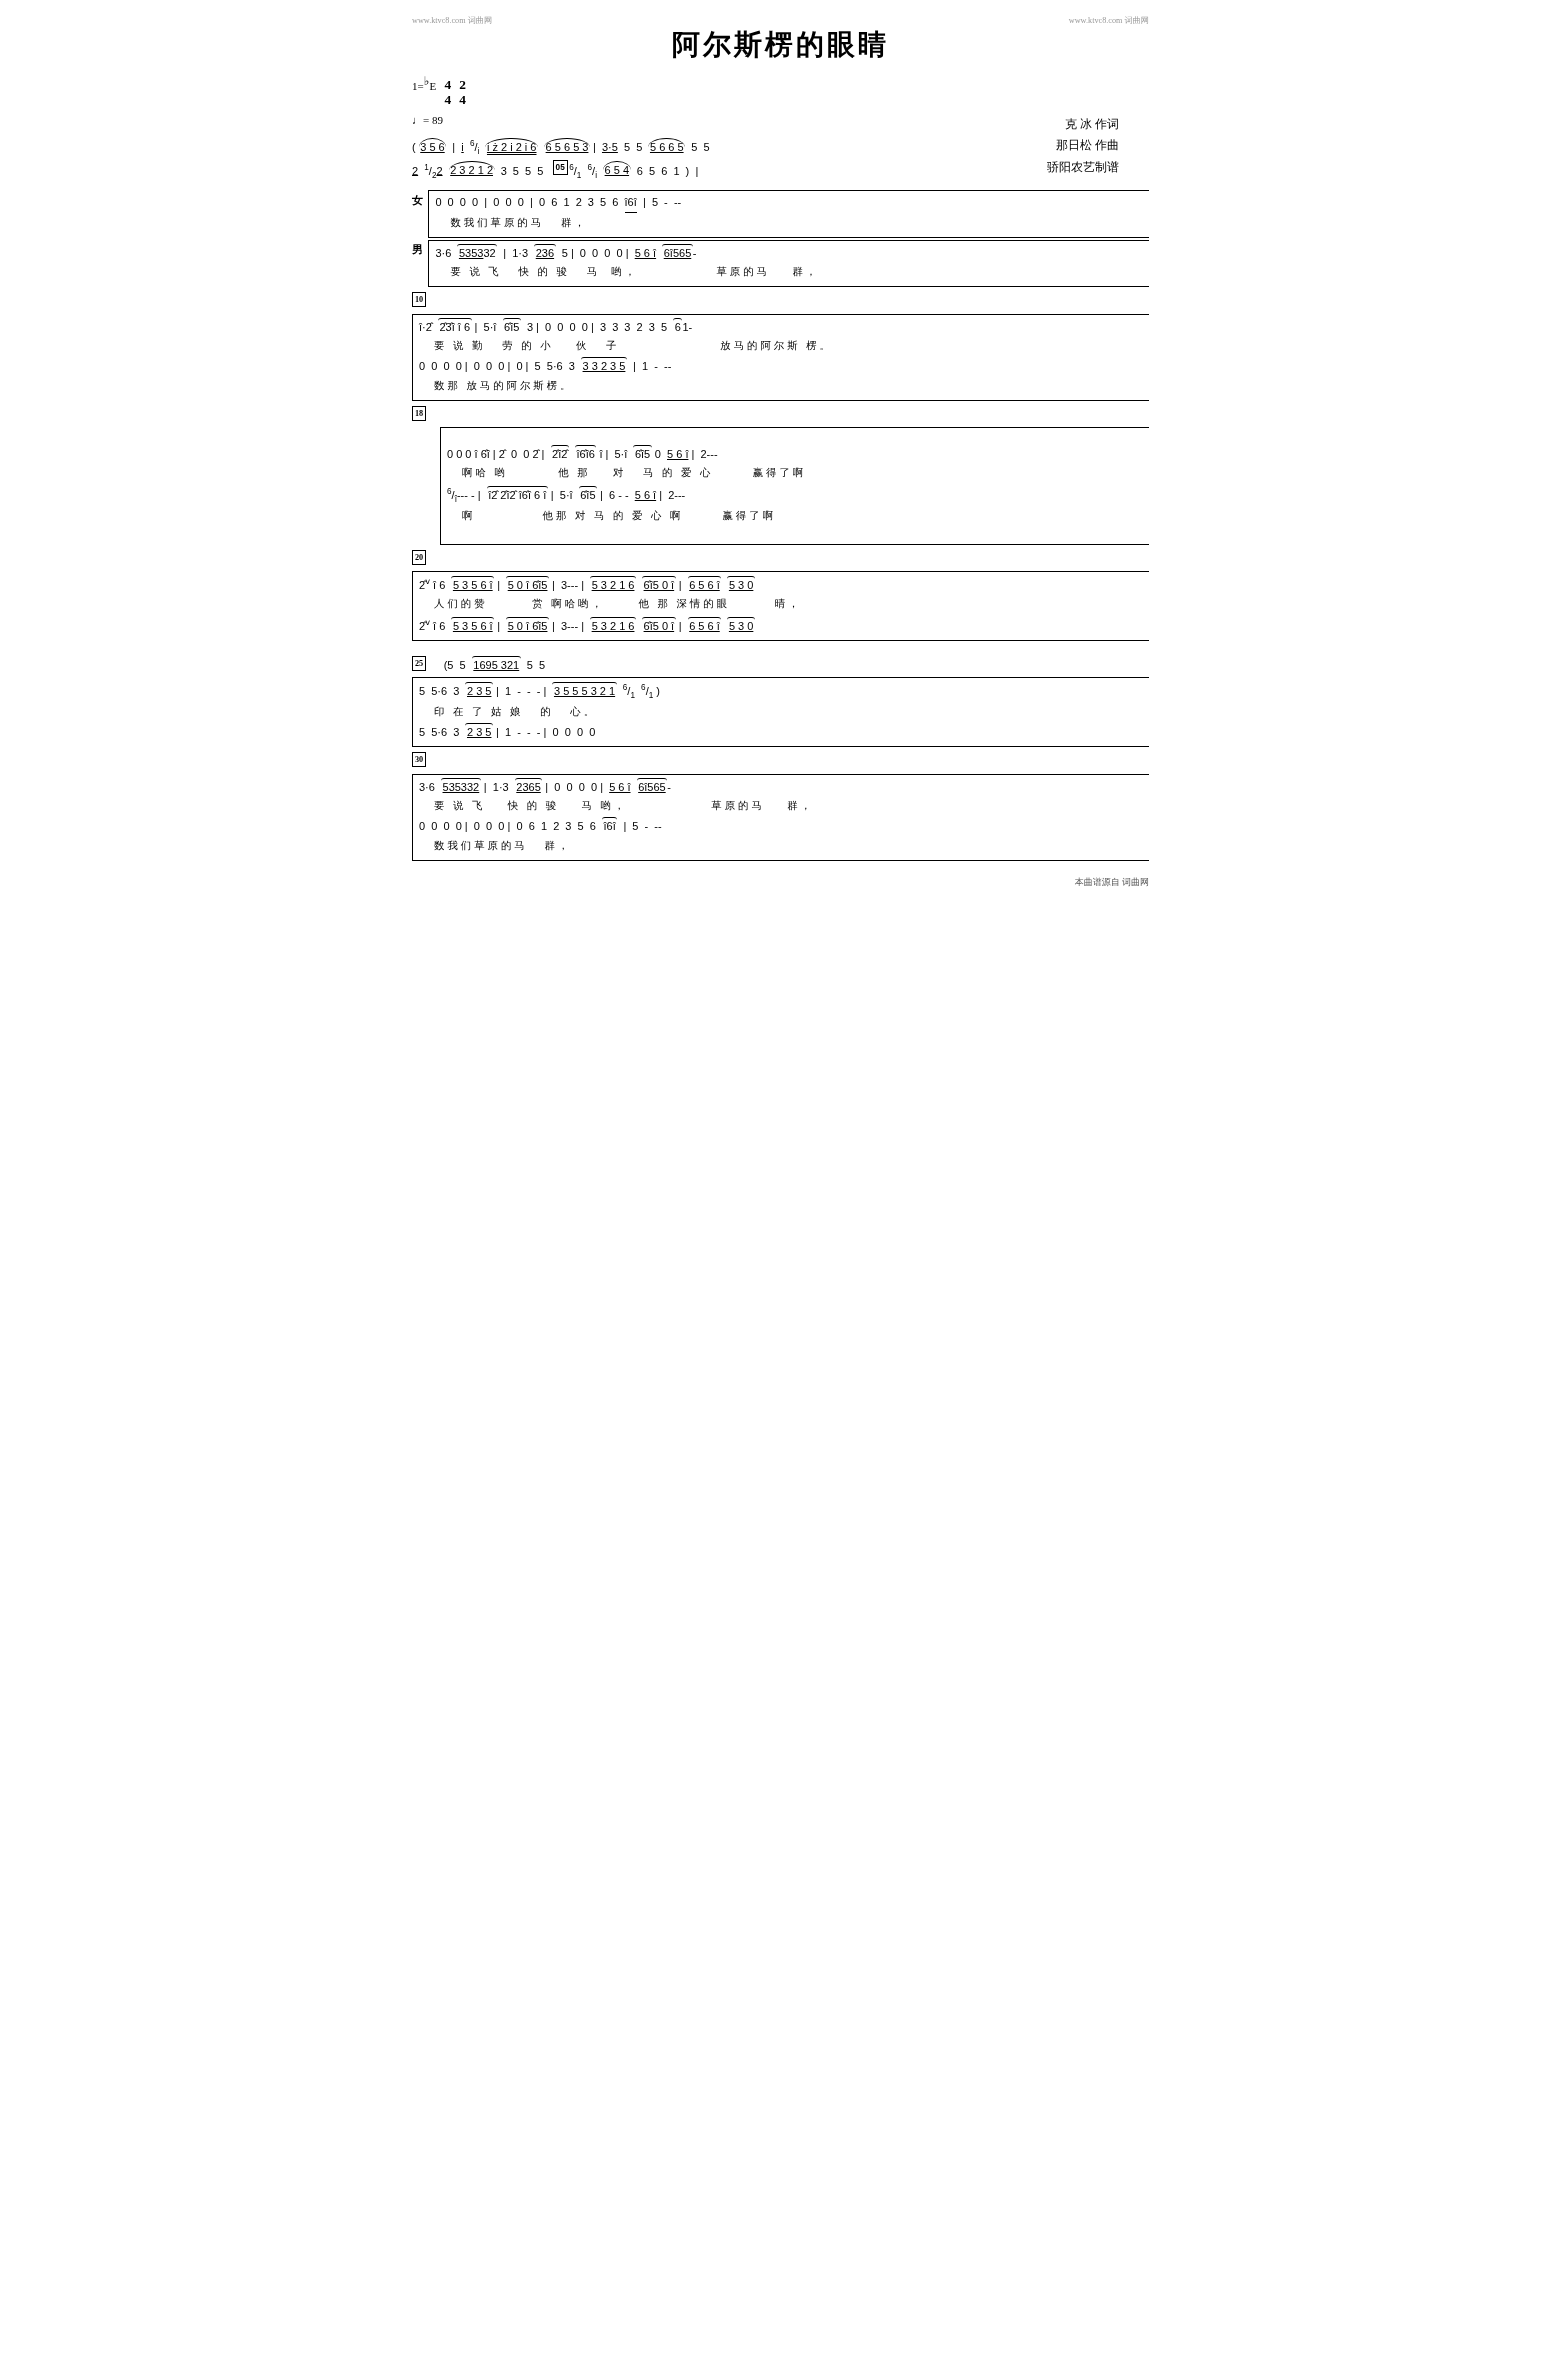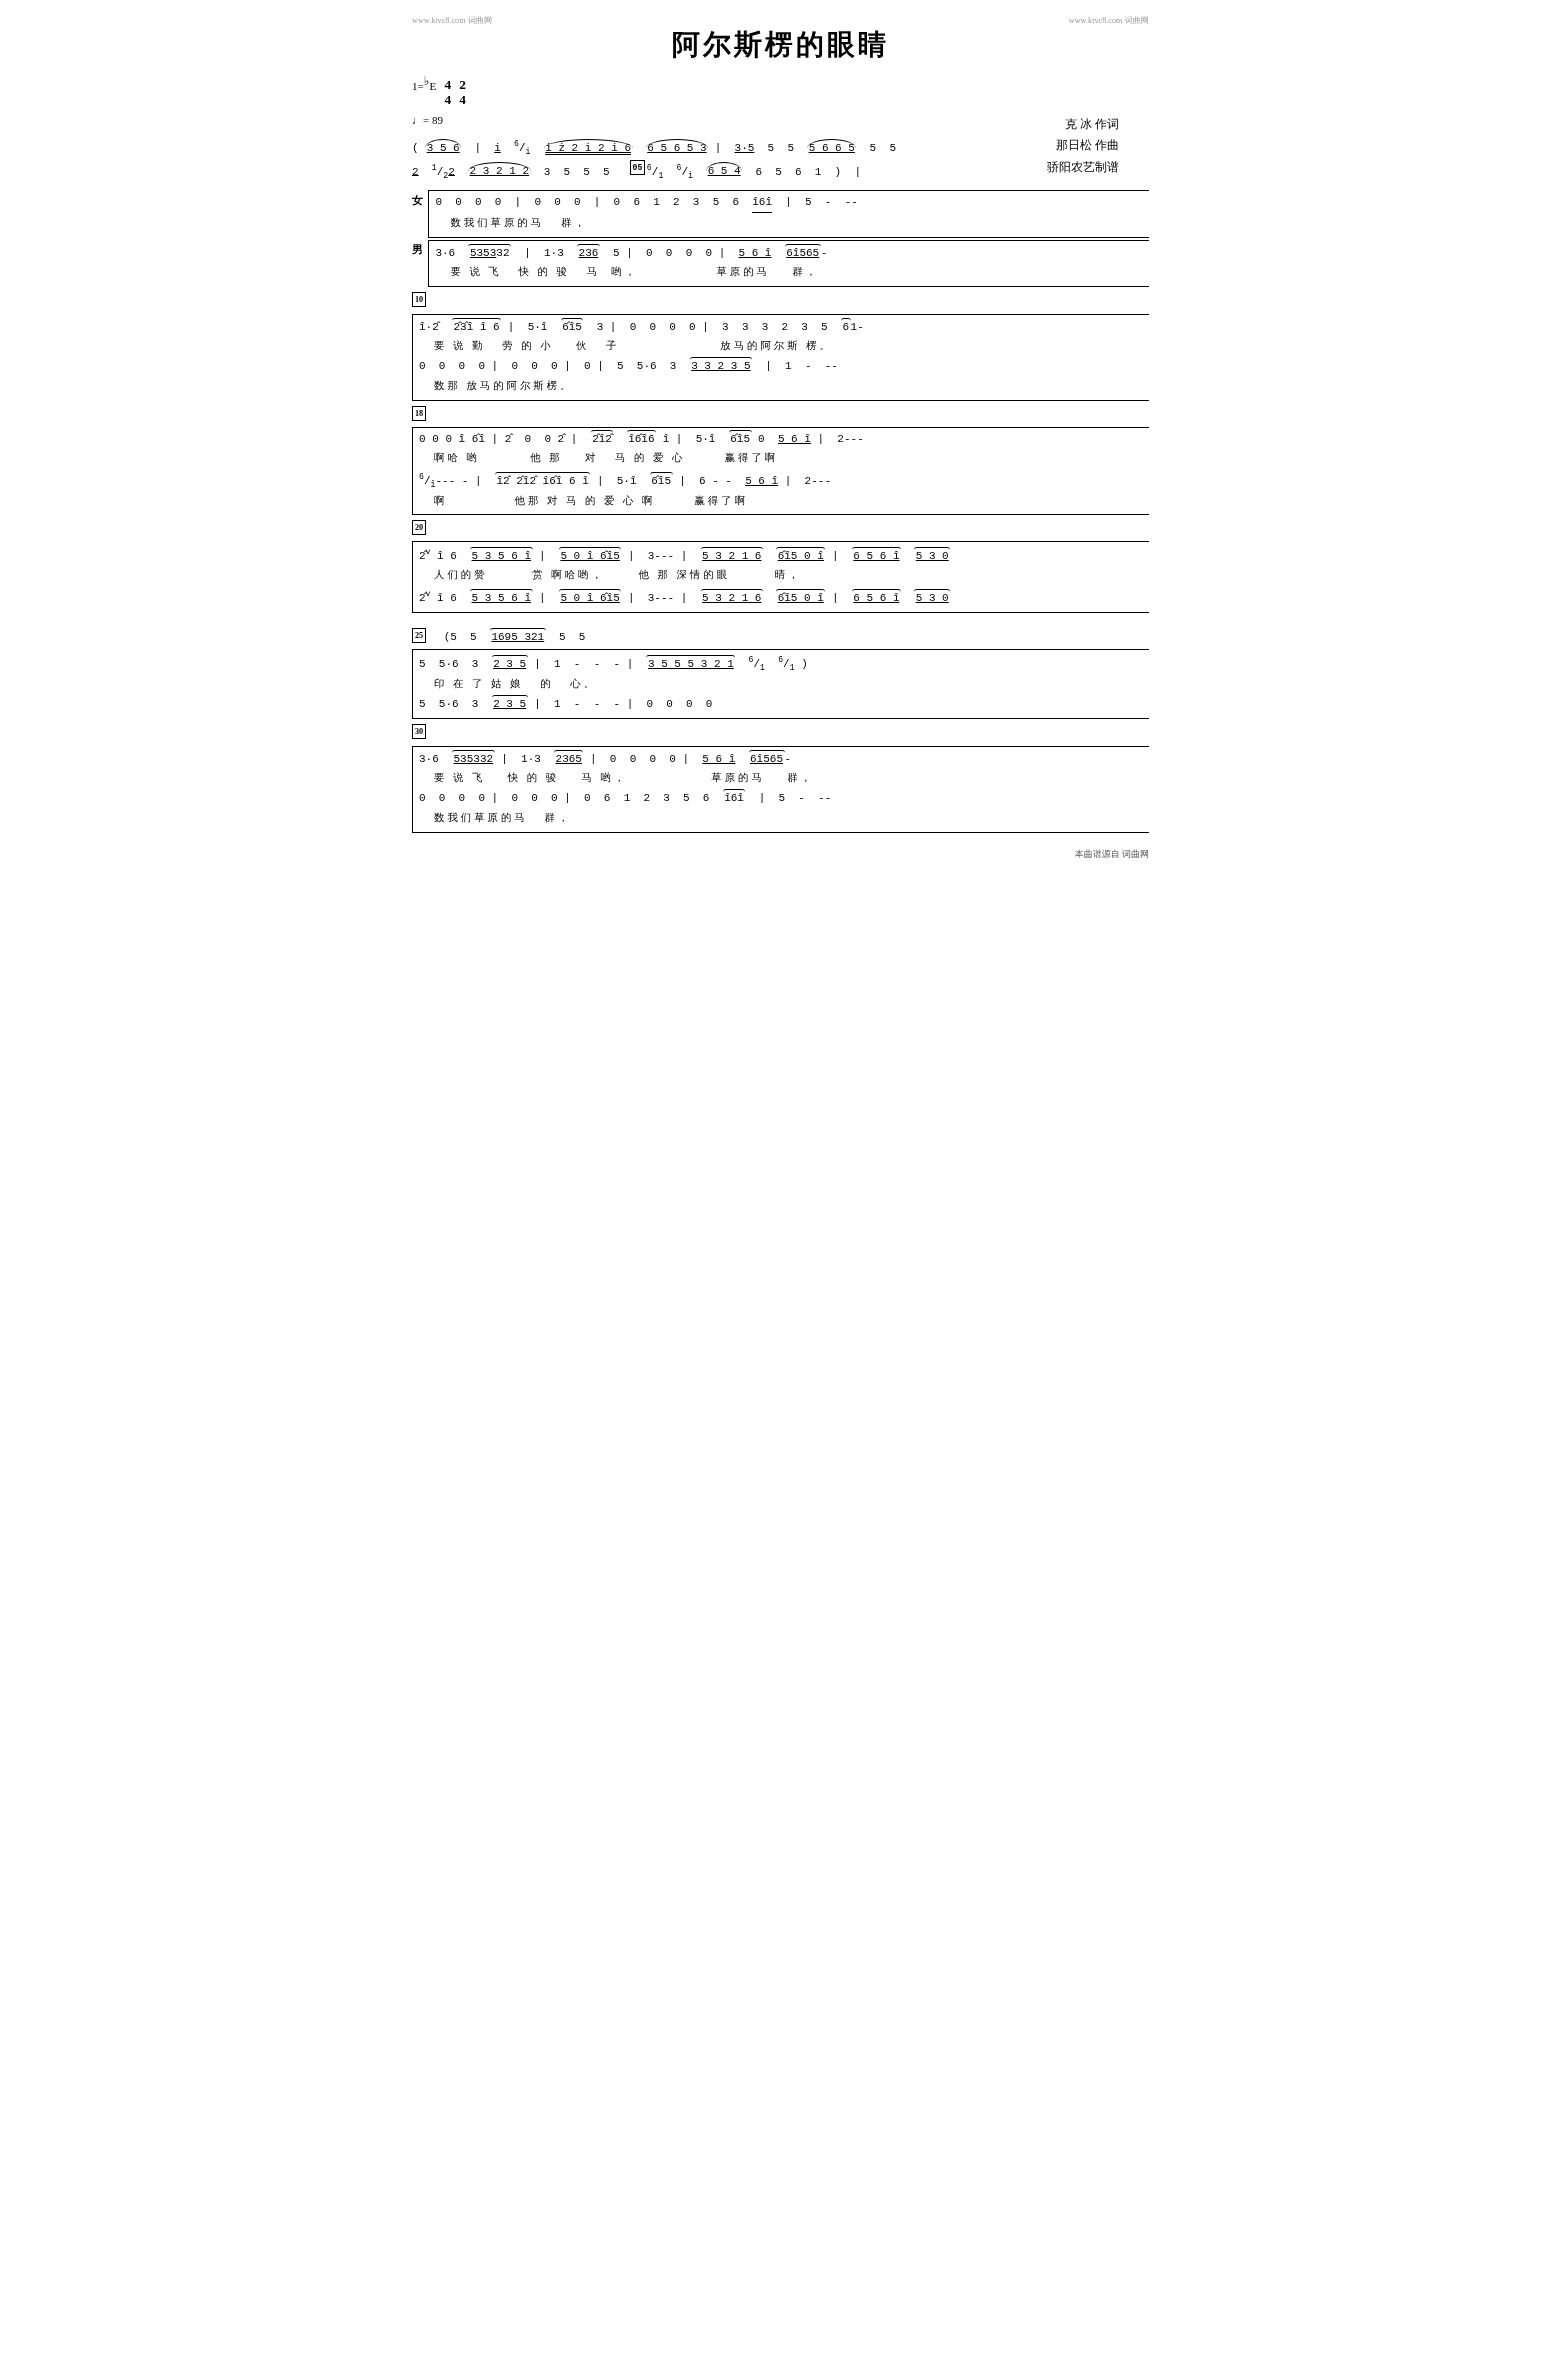--- a/index.html
+++ b/index.html
@@ -47,21 +47,21 @@
     }
     .music-content {
       font-size: 11px;
       line-height: 1.6;
       position: relative;
     }
     .music-line {
       margin-bottom: 1.5px;
       white-space: nowrap;
       font-size: 11px;
-      font-family: Liberation Mono, monospace;
+      font-family: Liberation Sans, sans-serif;
     }
     .lyric-line {
       font-size: 10.4px;
       color: #000;
       margin-bottom: 3px;
       padding-left: 15px;
       letter-spacing: 3px;
     }
     .bracket-label {
       font-size: 11px;
@@ -218,21 +218,21 @@
         <span style="border-top:1.1px solid #000; border-radius:3px 3px 0 0; display:inline-block; padding:0 1.5px;"><u>3 3 2 3 5</u></span>&nbsp;
         |&nbsp; 1&nbsp; -&nbsp; --
       </div>
       <div class="lyric-line">数那 放马的阿尔斯楞。</div>
     </div>
 
     <div style="margin:4.5px 0 1.5px;">
       <span class="measure-num">18</span>
     </div>
 
-    <div style="border-left:1.5px solid #000; border-top:1.5px solid #000; border-bottom:1.5px solid #000; padding:2px 6px; margin-bottom:3px;">
+    <div style="border-left:1.5px solid #000; border-top:1.5px solid #000; border-bottom:1.5px solid #000; padding:17px 6px; margin-bottom:3px;margin-left:28px;">
       <div class="music-line">
         0&nbsp;0&nbsp;0&nbsp;î&nbsp;6̂î&nbsp;|&nbsp;2̂&nbsp; 0&nbsp; 0&nbsp;2̂&nbsp;|&nbsp;
         <span style="border-top:1.1px solid #000; border-radius:3px 3px 0 0; display:inline-block; padding:0 1.5px;">2̂î2̂</span>&nbsp;
         <span style="border-top:1.1px solid #000; border-radius:3px 3px 0 0; display:inline-block; padding:0 1.5px;">î6̂î6</span>&nbsp;î&nbsp;|&nbsp;
         5·î&nbsp;
         <span style="border-top:1.1px solid #000; border-radius:3px 3px 0 0; display:inline-block; padding:0 1.5px;">6̂î5</span>&nbsp;0&nbsp;
         <u>5 6 î</u>&nbsp;|&nbsp; 2---
       </div>
       <div class="lyric-line">啊哈 哟 &nbsp;&nbsp;&nbsp;&nbsp;&nbsp;&nbsp;&nbsp; 他 那 &nbsp;&nbsp; 对 &nbsp; 马 的 爱 心 &nbsp;&nbsp;&nbsp;&nbsp;&nbsp; 赢得了啊</div>
       <div class="music-line">

